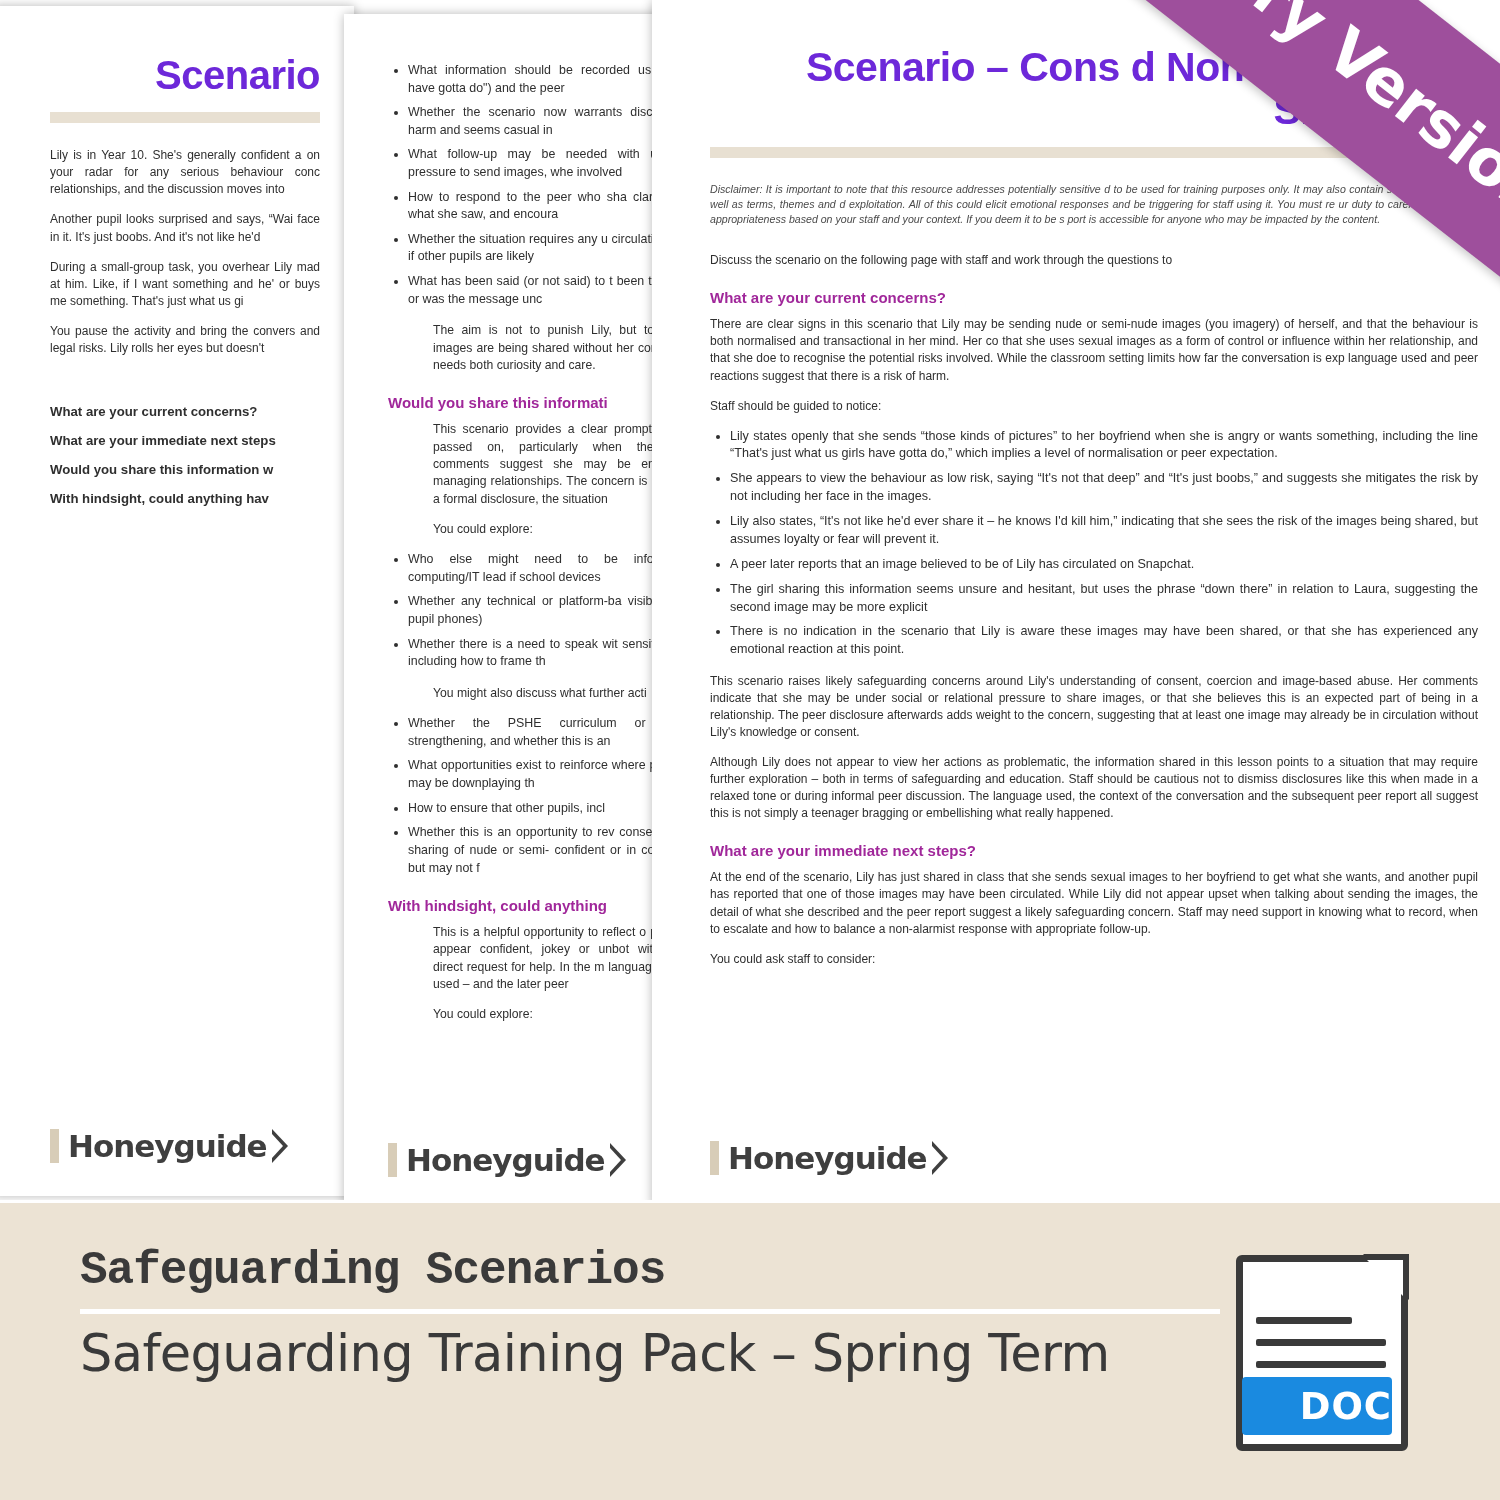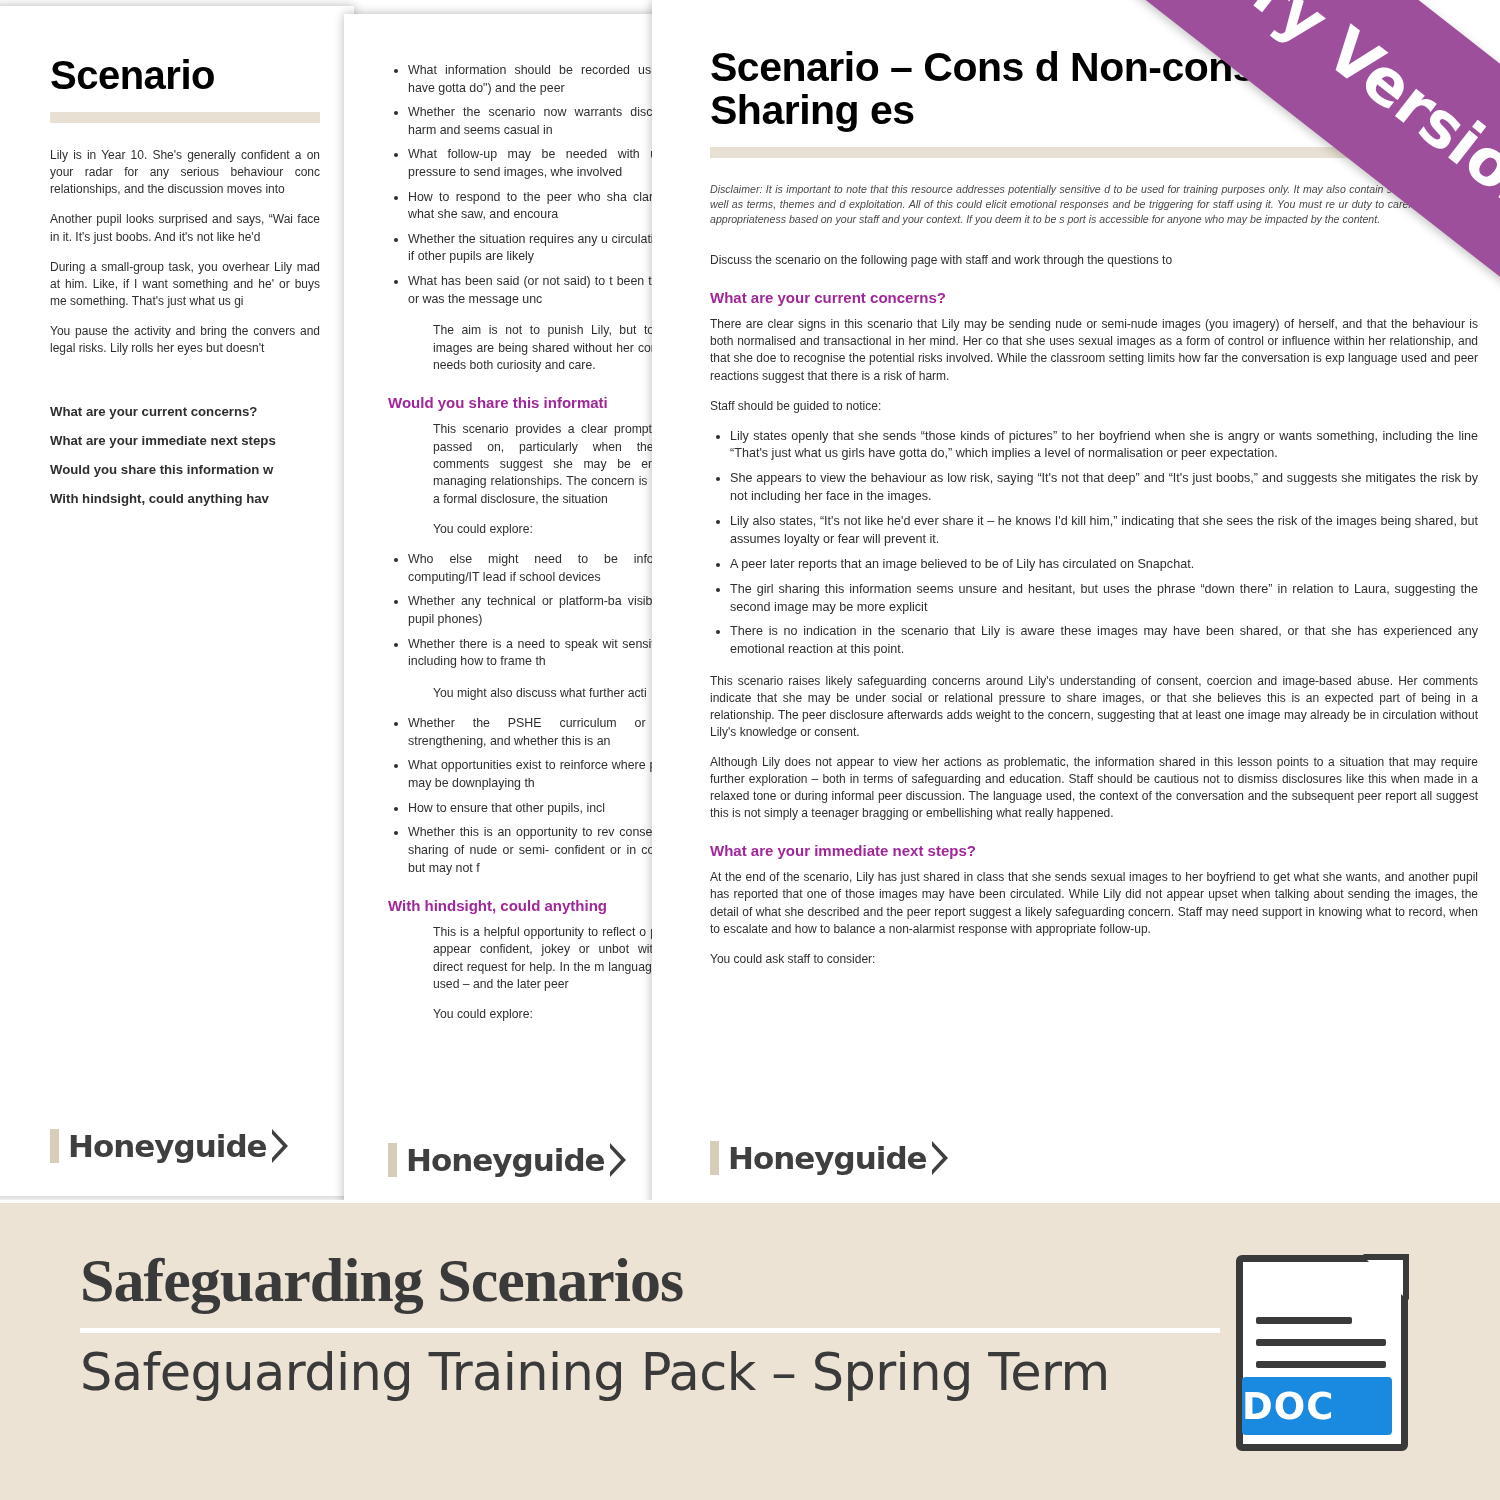--- a/index.html
+++ b/index.html
@@ -25,22 +25,22 @@
   #page1{left:-8px;top:6px;width:362px;height:1190px;}
   #page1 .pad{padding:48px 34px 0 58px;}
   
   #page2{left:344px;top:14px;width:320px;height:1196px;padding-left:36px;}
   #page2 .pad{padding:48px 18px 0 44px;}
   
   #page3{left:652px;top:0px;width:868px;height:1208px;}
   #page3 .pad{padding:46px 42px 0 58px;}
 
   h1.doc-title{
-    font-size:40px;line-height:1.06;font-weight:bold;color:#000000;
-    margin:0 0 16px 0;letter-spacing:-0.5px;
+    font-size:40px;line-height:1.06;font-weight:bold;color:#6d28d9;
+    margin:0 0 16px 0;letter-spacing:-0.5px;text-align:right;
   }
   #page3 h1.doc-title{font-size:41px;margin-bottom:14px;}
   .title-rule{
     height:11px;background:#e8e0d2;margin:8px 0 24px 0;width:100%;
   }
   p.body{
     font-size:12px;line-height:1.42;color:#2f2f2f;margin:0 0 13px 0;
     text-align:justify;
   }
   p.body.small{font-size:12.2px;margin-left:45px;}
@@ -104,22 +104,22 @@
   }
 
   
   .banner{
     position:absolute;left:0;bottom:0;width:1500px;height:297px;
     background:#ece3d4;
     border-top:3px solid #ffffff;
   }
   .banner .txtwrap{position:absolute;left:80px;top:42px;width:1150px;}
   .banner h2{
-    margin:0;font-size:62px;font-weight:bold;color:#3a3a3a;
-    letter-spacing:-1px;font-family:Liberation Serif, serif;
+    margin:0;font-size:46px;font-weight:bold;color:#3a3a3a;
+    letter-spacing:-1px;font-family:Liberation Mono, monospace;
   }
   .banner .rule{height:5px;background:#ffffff;margin:12px 0 10px 0;width:1140px;}
   .banner h3{
     margin:0;font-size:51px;font-weight:normal;color:#3a3a3a;
     letter-spacing:-0.6px;font-family:"DejaVu Sans", sans-serif;
   }
   .doc-icon{
     position:absolute;right:92px;top:52px;width:172px;height:196px;
   }
   .doc-icon .sheet{
@@ -132,21 +132,21 @@
   }
   .doc-icon .fold2{
     position:absolute;right:5px;top:5px;width:0;height:0;
     border-left:36px solid transparent;border-top:36px solid #ffffff;
   }
   .doc-icon .line{
     position:absolute;left:20px;height:7px;background:#3a3a3a;border-radius:2px;
   }
   .doc-icon .badge{
     position:absolute;left:6px;bottom:16px;width:150px;height:58px;
-    background:#1a8ae0;border-radius:4px;display:flex;align-items:center;justify-content:flex-start;
+    background:#1a8ae0;border-radius:4px;display:flex;align-items:center;justify-content:flex-end;
   }
   .doc-icon .badge span{
     color:#fff;font-size:37px;font-weight:bold;letter-spacing:1px;
     font-family:"DejaVu Sans", sans-serif;
   }
 </style>
 </head>
 <body>
 
 <div class="stage">

